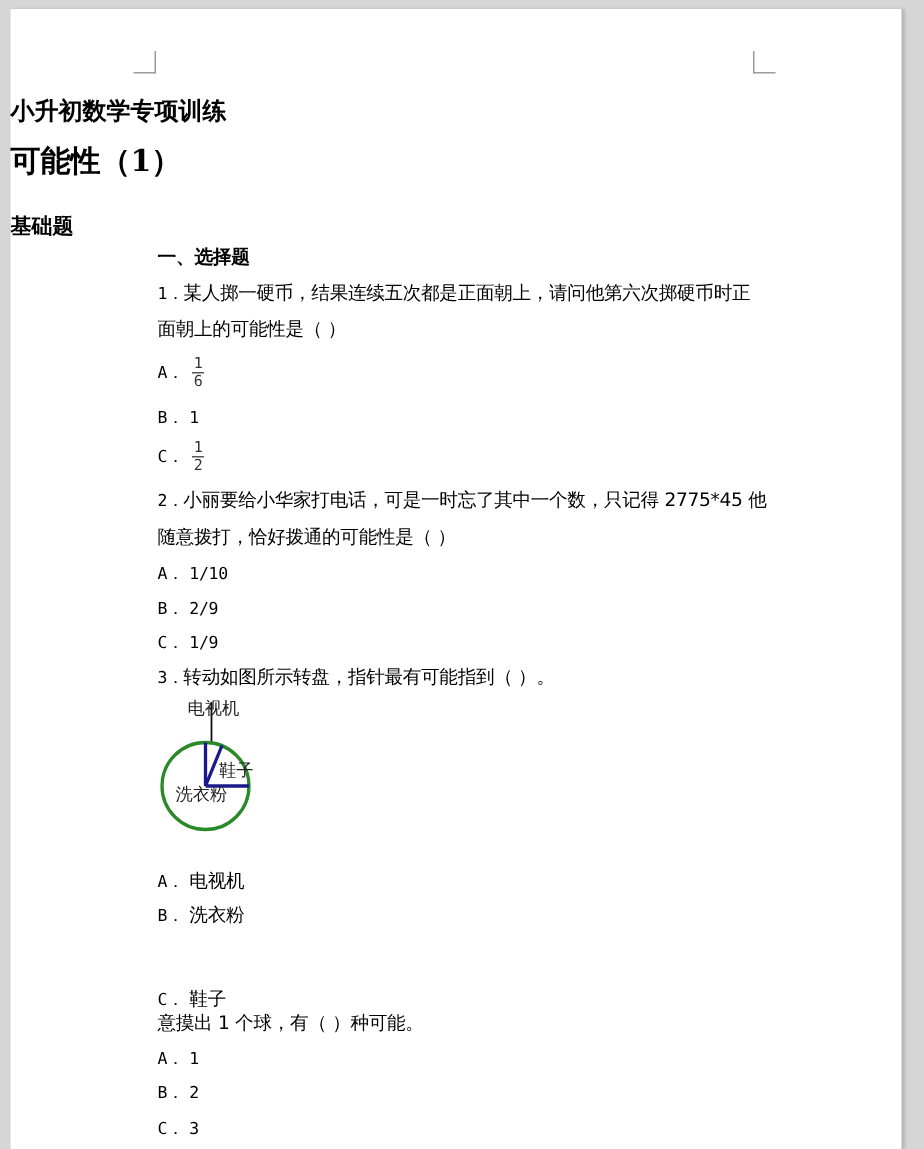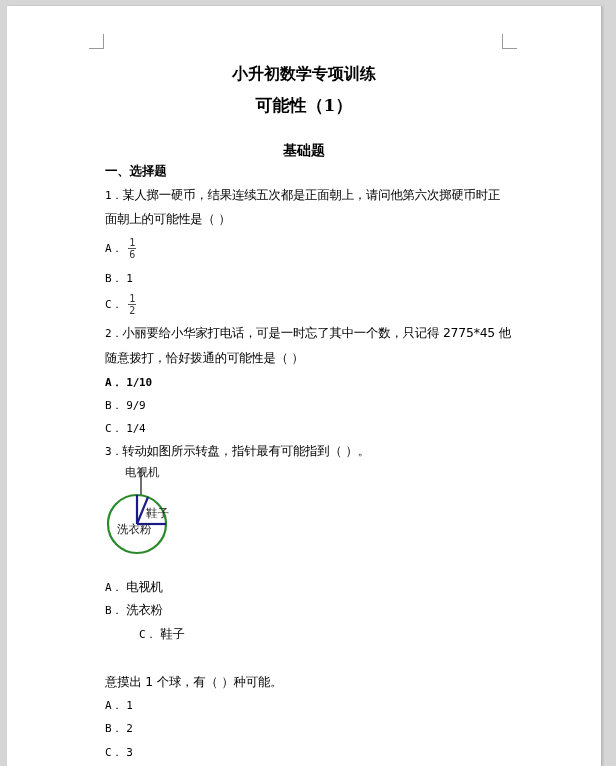--- a/index.html
+++ b/index.html
@@ -15,25 +15,25 @@
       width: 594px; height: 760px;
       background: #ffffff;
       border-right: 1px solid #b8b8b8;
       box-shadow: 1px 0 2px rgba(0,0,0,0.15);
     }
     .corner { position: absolute; width: 14px; height: 14px; }
     .corner.tl { left: 82px; top: 28px; border-right: 1px solid #9a9a9a; border-bottom: 1px solid #9a9a9a; }
     .corner.tr { left: 495px; top: 28px; border-left: 1px solid #9a9a9a; border-bottom: 1px solid #9a9a9a; }
 
     .title {
-      position: absolute; left: 0; width: 594px; text-align: center;
+      position: absolute; left: 0; width: 594px; 
       font-weight: bold; font-family: "DejaVu Serif", "Liberation Serif", serif;
     }
     .t1 { top: 58px; font-size: 16px; }
-    .t2 { top: 88px; font-size: 17px; }
+    .t2 { top: 88px; font-size: 20px; }
     .t3 { top: 136px; font-size: 14px; }
     .line { position: absolute; left: 98px; font-size: 12.4px; line-height: 24px; white-space: nowrap; letter-spacing: -0.2px; }
     .section { font-weight: bold; font-size: 12.5px; text-align: center; }
     .opt-label { font-family: "DejaVu Sans Mono", "Liberation Mono", monospace; font-size: 11px; margin-right: 4px; }
     .mono { font-family: "DejaVu Sans Mono", "Liberation Mono", monospace; font-size: 11px; }
 
     .frac {
       display: inline-flex; flex-direction: column; align-items: center;
       vertical-align: middle; font-family: "DejaVu Sans Mono", "Liberation Mono", monospace;
       font-size: 10px; line-height: 11px; color: #333; margin-left: 2px;
@@ -75,28 +75,28 @@
     <span class="opt-label">C．</span><span class="frac">
         <span class="num">1</span>
         <span class="den">2</span>
       </span>
   </div>
 
   <div class="line" style="top:315px;">
     <span class="mono">2．</span><span>小丽要给小华家打电话，可是一时忘了其中一个数，只记得 2775*45 他</span>
   </div>
   <div class="line" style="top:340px;">随意拨打，恰好拨通的可能性是（    ）</div>
-  <div class="line" style="top:364px;font-weight:bold;">
+  <div class="line" style="top:364px;">
     <span class="opt-label">A．</span><span class="mono">1/10</span>
   </div>
   <div class="line" style="top:387px;">
-    <span class="opt-label">B．</span><span class="mono">9/9</span>
+    <span class="opt-label">B．</span><span class="mono">2/9</span>
   </div>
   <div class="line" style="top:410px;">
-    <span class="opt-label">C．</span><span class="mono">1/4</span>
+    <span class="opt-label">C．</span><span class="mono">1/9</span>
   </div>
 
   <div class="line" style="top:433px;">
     <span class="mono">3．</span><span>转动如图所示转盘，指针最有可能指到（    ）。</span>
   </div>
 
   <div class="spinner">
     <svg width="80" height="100" viewBox="0 0 80 100">
       <line x1="36" y1="6" x2="36" y2="34" stroke="#111" stroke-width="1.2"></line>
       <circle cx="32" cy="62" r="29" fill="none" stroke="#2a8a2a" stroke-width="2.2"></circle>
@@ -108,21 +108,21 @@
     <span class="sp-label" style="left:41px; top:44px;">鞋子</span>
     <span class="sp-label" style="left:12px; top:60px;">洗衣粉</span>
   </div>
 
   <div class="line" style="top:569px;">
     <span class="opt-label">A．</span><span>电视机</span>
   </div>
   <div class="line" style="top:592px;">
     <span class="opt-label">B．</span><span>洗衣粉</span>
   </div>
-  <div class="line" style="top:616px;margin-left:34px;">
+  <div class="line" style="top:648px;">
     <span class="opt-label">C．</span><span>鞋子</span>
   </div>
 
   <div class="line" style="top:664px;">意摸出 1 个球，有（    ）种可能。</div>
   <div class="line" style="top:687px;">
     <span class="opt-label">A．</span><span class="mono">1</span>
   </div>
   <div class="line" style="top:710px;">
     <span class="opt-label">B．</span><span class="mono">2</span>
   </div>

